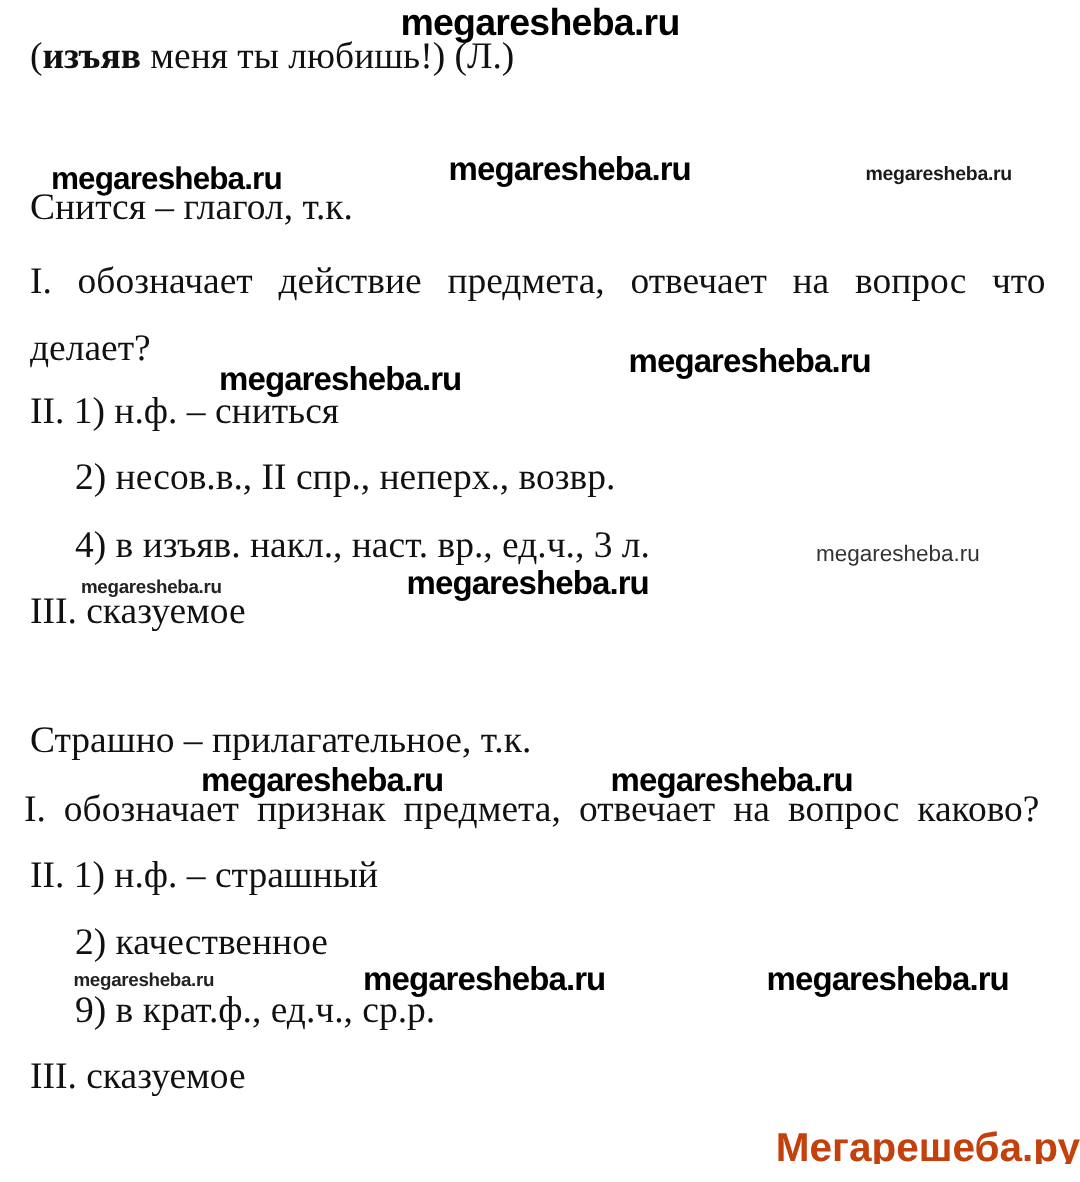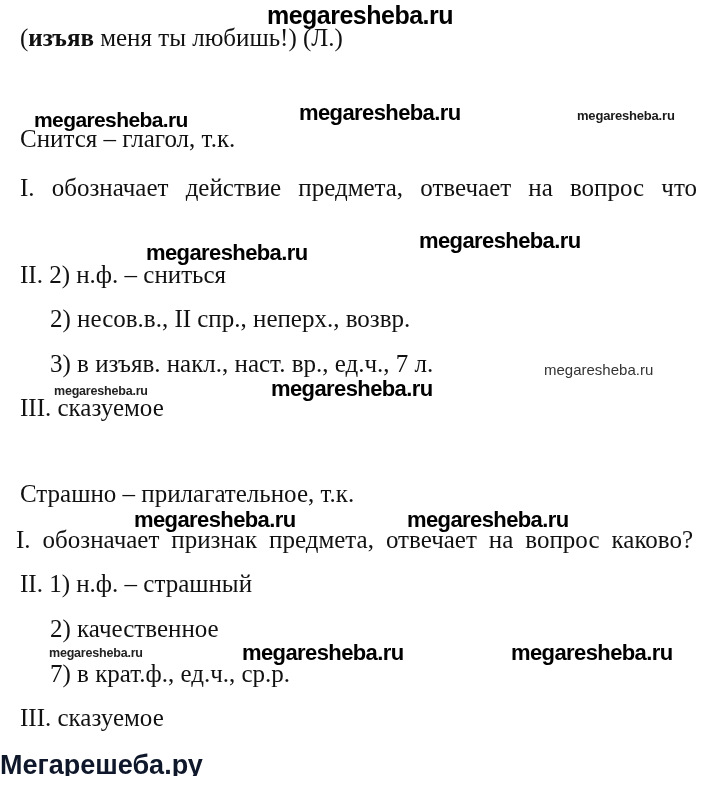--- a/index.html
+++ b/index.html
@@ -15,23 +15,23 @@
   
   .site-header{
     position:absolute;top:1px;left:0;width:720px;
     text-align:center;
     font-family:"Liberation Sans", sans-serif;
     font-weight:bold;font-size:25px;color:#000;
     letter-spacing:-0.5px;
   }
   .site-footer{
     position:absolute;top:750px;left:0;width:720px;
-    text-align:left;
+    text-align:right;
     font-family:"Liberation Sans", sans-serif;
-    font-weight:bold;font-size:27px;color:#0f172a;
+    font-weight:bold;font-size:27px;color:#c2410c;
   }
   
   .line{
     position:absolute;
     line-height:45px;
     white-space:nowrap;
   }
   .just{
     white-space:normal;
     width:677px;
@@ -100,27 +100,28 @@
   <div class="wm wm7">megaresheba.ru</div>
   <div class="wm wm-tiny wm8">megaresheba.ru</div>
   <div class="wm wm9">megaresheba.ru</div>
   <div class="wm wm10">megaresheba.ru</div>
   <div class="wm wm-tiny wm11">megaresheba.ru</div>
   <div class="wm wm12">megaresheba.ru</div>
   <div class="wm wm13">megaresheba.ru</div>
 
   <div class="line just l-v-p1">I. обозначает действие предмета, отвечает на вопрос что</div>
   <div class="line l-v-intro">Снится – глагол, т.к.</div>
-  <div class="line l-v-p2">II. 2) н.ф. – сниться</div>
+  <div class="line l-v-p1b">делает?</div>
+  <div class="line l-v-p2">II. 1) н.ф. – сниться</div>
   <div class="line l-v-p2i2">2) несов.в., II спр., неперх., возвр.</div>
-  <div class="line l-v-p2i3">3) в изъяв. накл., наст. вр., ед.ч., 7 л.</div>
+  <div class="line l-v-p2i3">4) в изъяв. накл., наст. вр., ед.ч., 3 л.</div>
   <div class="line l-v-p3">III. сказуемое</div>
 
   <div class="line l-a-intro">Страшно – прилагательное, т.к.</div>
   <div class="line just l-a-p1">I. обозначает признак предмета, отвечает на вопрос каково?</div>
   <div class="line l-a-p2">II. 1) н.ф. – страшный</div>
   <div class="line l-a-p2i2">2) качественное</div>
-  <div class="line l-a-p2i3">7) в крат.ф., ед.ч., ср.р.</div>
+  <div class="line l-a-p2i3">9) в крат.ф., ед.ч., ср.р.</div>
   <div class="line l-a-p3">III. сказуемое</div>
 
   <div class="site-footer">Мегарешеба.ру</div>
 
 </div>
 
 </body></html>

